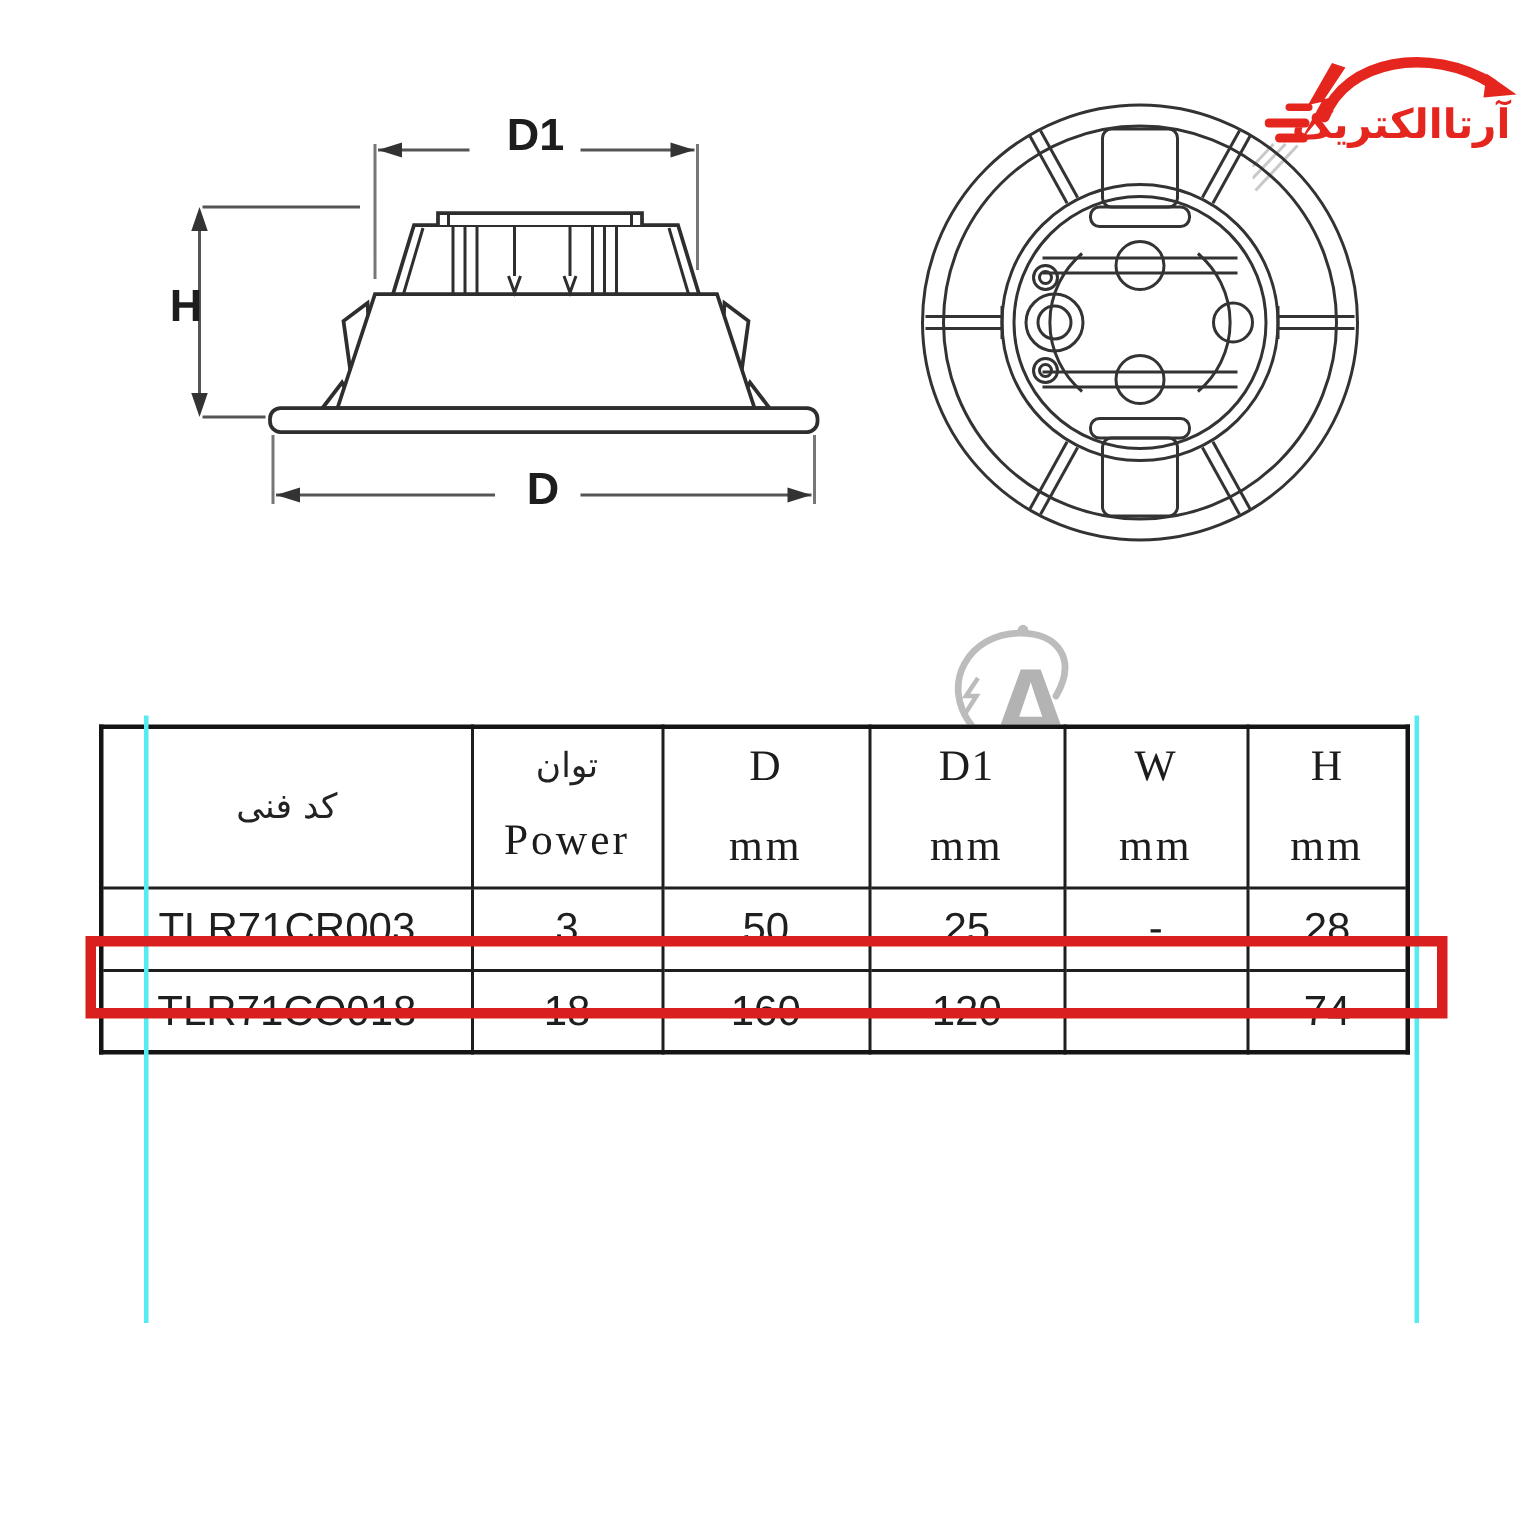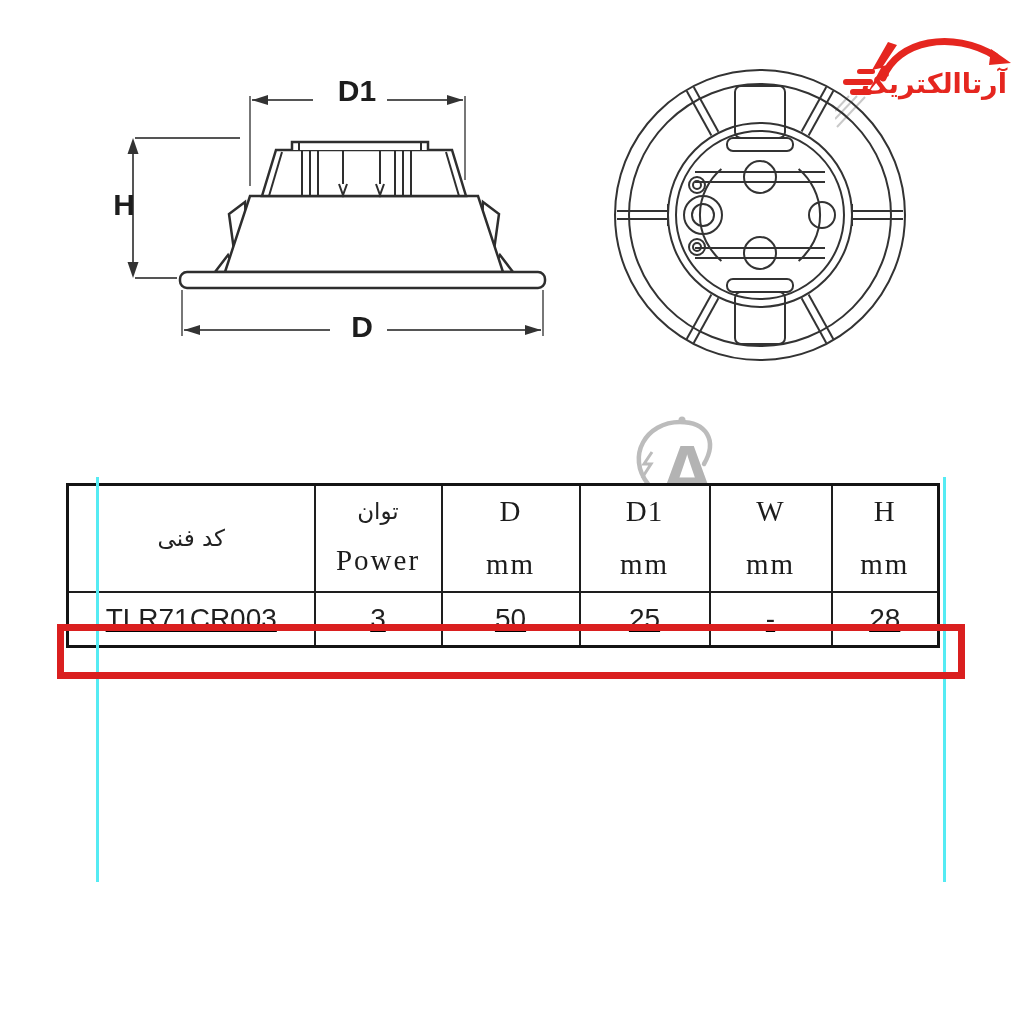--- a/index.html
+++ b/index.html
@@ -11,21 +11,21 @@
   .brand-text{position:absolute;left:856px;top:68px;width:156px;text-align:center;direction:rtl;
               font-family:"DejaVu Sans",sans-serif;font-weight:bold;font-size:27px;color:#e5261f;}
   .wm-caption{position:absolute;left:652px;top:502px;width:58px;height:4px;border-radius:2px;
               background:#d9c3c3;opacity:.85;}
   
   .spec-table{position:absolute;left:66px;top:483px;width:871px;border-collapse:collapse;
               table-layout:fixed;background:#fff;z-index:1;}
   .spec-table,.spec-table th,.spec-table td{border:2px solid #1e1e1e;}
   .spec-table{border:3px solid #141414;}
   .spec-table thead tr{height:107px;}
-  .spec-table tbody tr{height:55px;text-decoration:underline;}
+  .spec-table tbody tr{height:55px;}
   .spec-table th{vertical-align:middle;text-align:center;font-weight:normal;padding:0;}
   .spec-table td{text-align:center;vertical-align:middle;color:#1f1f1f;font-size:28px;padding:0;
                  font-family:"Liberation Sans",sans-serif;}
   .h1,.h2{display:block;line-height:1.1;}
   .h2:empty{display:none;}
   .fa{font-family:"DejaVu Sans",sans-serif;font-size:23px;color:#222;}
   .sr{font-family:"Liberation Serif",serif;font-size:29px;color:#1c1c1c;letter-spacing:1px;}
   .h2.sr{margin-top:21px;letter-spacing:2px;}
   
   .cyan-line{position:absolute;width:3px;top:477px;height:405px;background:#55ebf3;z-index:3;}
@@ -218,20 +218,28 @@
     </thead>
     <tbody>
         <tr>
           <td>TLR71CR003</td>
           <td>3</td>
           <td>50</td>
           <td>25</td>
           <td>-</td>
           <td>28</td>
         </tr>
+        <tr>
+          <td>TLR71CO018</td>
+          <td>18</td>
+          <td>160</td>
+          <td>120</td>
+          <td>-</td>
+          <td>74</td>
+        </tr>
       </tbody>
   </table>
 
   <div class="cyan-line cyan-left"></div>
   <div class="cyan-line cyan-right"></div>
   <div class="highlight-box" style="border-color: rgb(218, 31, 31);"></div>
 
 </div>
 
 </body></html>

